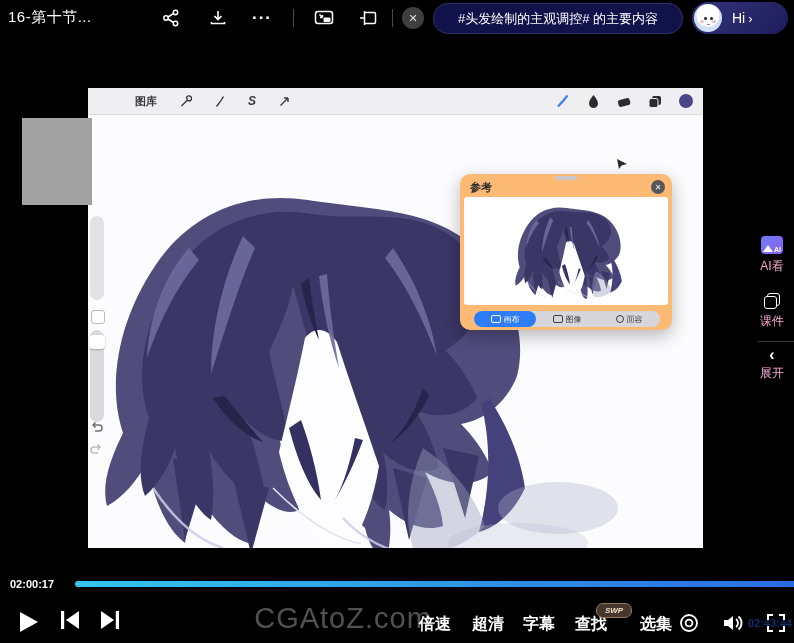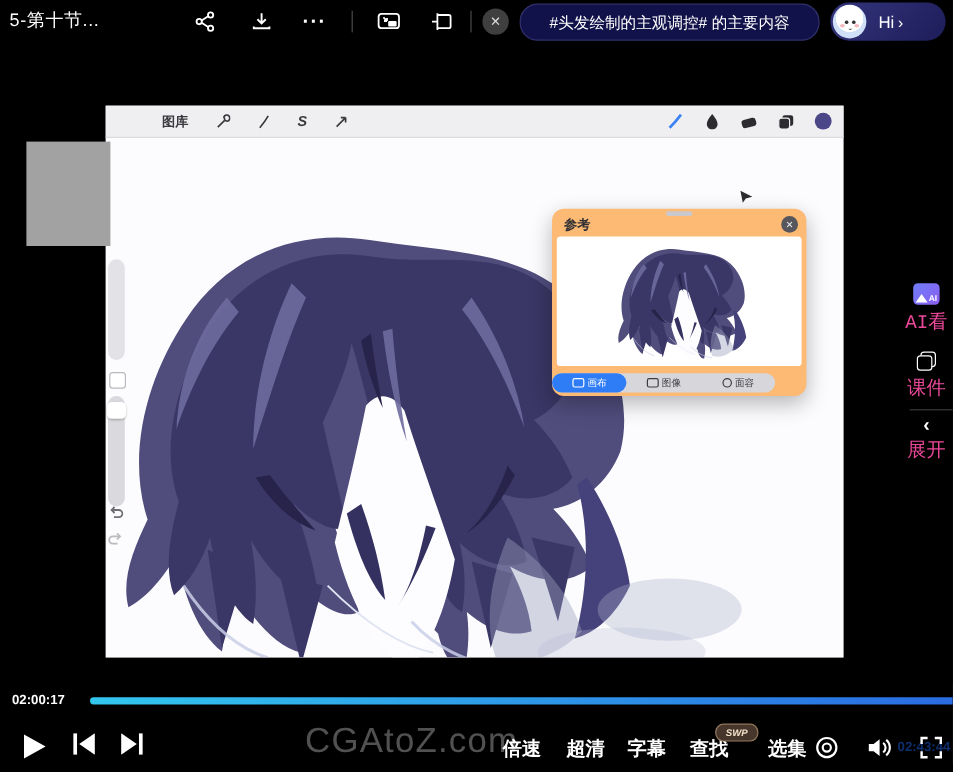--- a/index.html
+++ b/index.html
@@ -50,32 +50,32 @@
   .p-undo{left:2px;color:#7a7a80;font-size:13px;z-index:8;}
 
   
   #ref-panel{left:372px;top:86px;width:212px;height:156px;background:#fdba74;border-radius:10px;
              box-shadow:0 6px 18px rgba(0,0,0,.28);z-index:10;}
   #ref-notch{left:95px;top:2px;width:22px;height:4px;border-radius:2px;background:#c8c8cd;}
   #ref-title{left:10px;top:6px;font-size:11px;color:#2e2e33;font-weight:bold;}
   #ref-close{right:7px;top:6px;width:14px;height:14px;border-radius:50%;background:#56565c;color:#eee;
              font-size:8px;display:flex;align-items:center;justify-content:center;}
   #ref-body{left:4px;top:23px;width:204px;height:108px;background:#fff;border-radius:3px;overflow:hidden;}
-  #ref-tabs{left:0;top:137px;width:186px;height:16px;background:#d6d6db;border-radius:9px;display:flex;align-items:center;}
+  #ref-tabs{left:14px;top:137px;width:186px;height:16px;background:#d6d6db;border-radius:9px;display:flex;align-items:center;}
   .ref-tab{flex:1;height:16px;display:flex;align-items:center;justify-content:center;gap:3px;
            font-size:8px;color:#3c3c42;border-radius:9px;}
   .ref-tab.active{background:#2f7df6;color:#fff;}
   .ref-tab .mini-ic{width:8px;height:6px;border:1px solid currentColor;border-radius:2px;display:inline-block;}
 
   
   #cursor{left:528px;top:70px;z-index:12;}
 
   
   .side-item{right:0;width:44px;display:flex;flex-direction:column;align-items:center;gap:4px;z-index:40;}
-  .side-label{color:#ec4899;font-size:16px;font-family:Liberation Mono, monospace;}
+  .side-label{color:#f9a8d4;font-size:12px;}
   #side-divider{right:0;top:341px;width:36px;height:1px;background:#3a3a3a;z-index:40;}
   .ai-badge{width:22px;height:18px;border-radius:4px;background:linear-gradient(135deg,#6f7ef8,#8a5df2);
             position:relative;overflow:hidden;}
   .ai-badge .mtn{position:absolute;left:2px;bottom:2px;width:0;height:0;
                  border-left:5px solid transparent;border-right:5px solid transparent;border-bottom:7px solid #fff;}
   .ai-badge .ai-txt{position:absolute;right:2px;bottom:1px;color:#fff;font-size:7px;font-weight:bold;}
   .pages-ic{width:16px;height:16px;position:relative;}
   .pages-ic i{position:absolute;border:1.6px solid #fff;border-radius:3px;width:11px;height:11px;display:block;}
   .pages-ic i:nth-child(1){left:3px;top:0;}
   .pages-ic i:nth-child(2){left:0;top:3px;background:#000;}
@@ -94,21 +94,21 @@
   .menu-label{top:14px;color:#fff;font-size:16px;font-weight:bold;z-index:31;}
   #swp-badge{left:596px;top:3px;width:34px;height:13px;background:#46362b;border:1px solid #93785c;
              border-radius:7px;color:#efe0c8;font-size:8px;font-weight:bold;font-style:italic;
              display:flex;align-items:center;justify-content:center;z-index:31;}
   svg{display:block;}
 </style>
 </head>
 <body>
 
 <div id="topbar" class="abs">
-  <div class="abs tb-title">5-第十节...</div>
+  <div class="abs tb-title">16-第十节...</div>
 
   <div class="abs tb-icon" style="left:159px">
     <svg width="18" height="18" viewBox="0 0 18 18" fill="none" stroke="#fff" stroke-width="1.5">
       <circle cx="13.5" cy="3.5" r="2.2"></circle>
         <circle cx="4" cy="9" r="2.2"></circle>
         <circle cx="13.5" cy="14.5" r="2.2"></circle>
       <path d="M6 8l5.5-3.5M6 10l5.5 3.5"></path>
     </svg>
   </div>
   <div class="abs tb-icon" style="left:206px">

